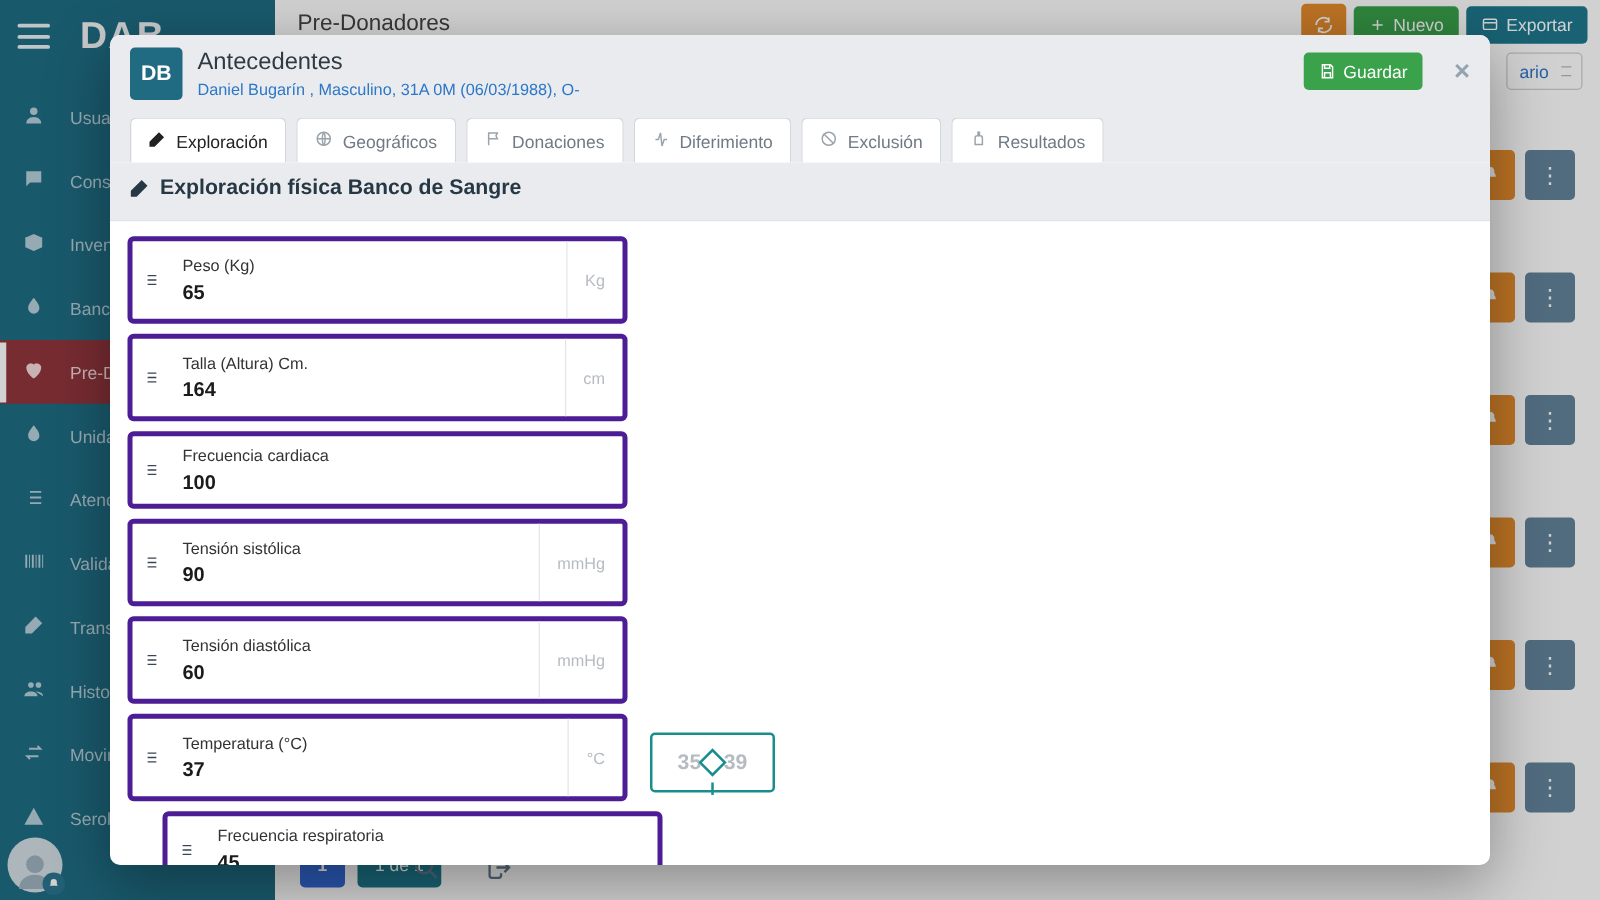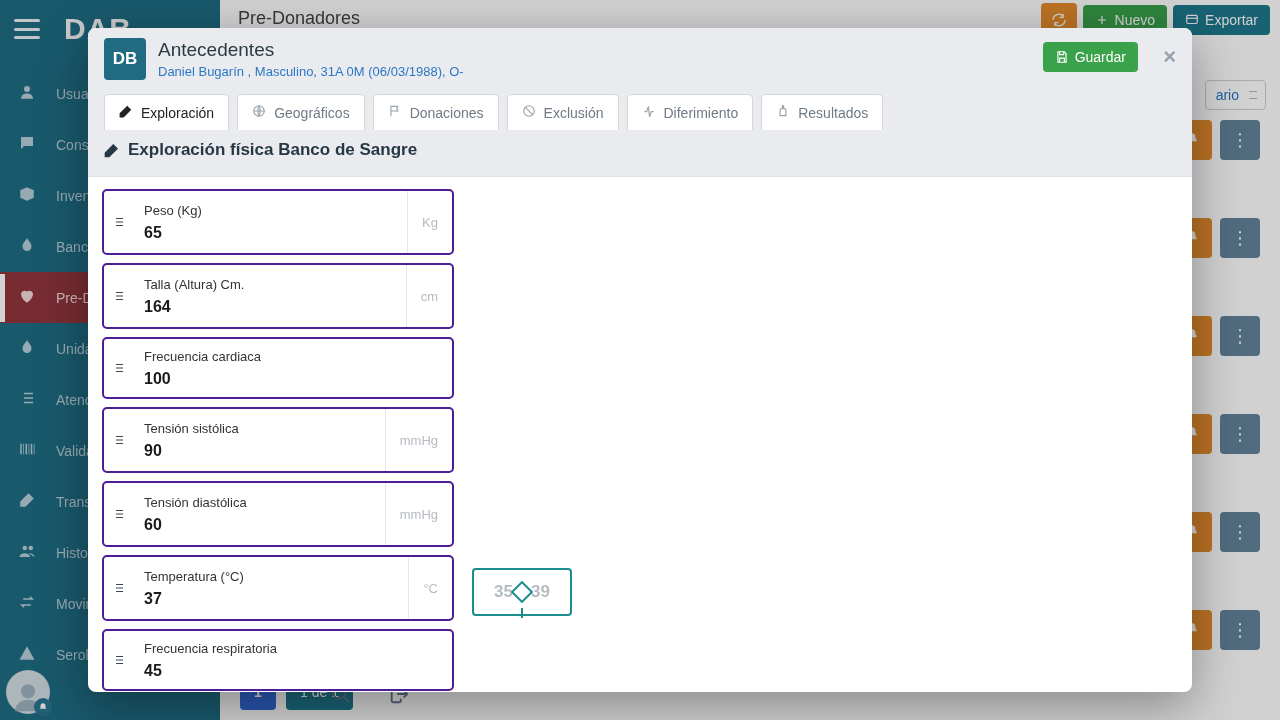--- a/index.html
+++ b/index.html
@@ -7,21 +7,21 @@
 .viewport{width:1280px;height:720px;position:relative;}
 
 
 .bg-content{position:absolute;left:220px;top:0;right:0;height:720px;background:#fff;}
 .bg-header{height:35px;background:#fff;border-bottom:1px solid transparent;padding:8px 18px;font-size:18px;color:#444;}
 .bg-toolbar{position:absolute;top:3px;right:10px;display:flex;gap:6px;align-items:center;}
 .btn{border:none;border-radius:4px;padding:7px 12px;font-size:14px;display:flex;align-items:center;gap:6px;color:#fff;cursor:pointer;}
 .btn-orange{background:#e58b2c;width:36px;height:34px;justify-content:center;padding:0;}
 .btn-green{background:#3aa24b;}
 .btn-teal{background:#1e788d;}
-.bg-filterbar{position:absolute;top:42px;right:14px;margin-top:38px;}
+.bg-filterbar{position:absolute;top:42px;right:14px;}
 .select-look{border:1px solid #ccd0d6;border-radius:4px;padding:6px 26px 6px 10px;color:#2c77c7;font-size:14px;background:#fff;position:relative;}
 .select-look::after{content:"";position:absolute;right:8px;top:50%;width:8px;height:14px;transform:translateY(-50%);background:linear-gradient(#888,#888) center 3px/8px 1px no-repeat,linear-gradient(#888,#888) center 10px/8px 1px no-repeat;opacity:.6;}
 
 .bg-rows{position:absolute;top:120px;left:20px;right:20px;}
 .bg-row{height:78px;margin-bottom:20px;display:flex;justify-content:flex-end;gap:8px;align-items:flex-start;}
 .sqbtn{width:40px;height:40px;border-radius:4px;display:flex;align-items:center;justify-content:center;color:#fff;font-size:18px;}
 .sq-orange{background:#e58b2c;}
 .sq-slate{background:#63839b;}
 .bg-pager{position:absolute;left:20px;bottom:10px;display:flex;gap:10px;}
 .pagebtn{min-width:36px;height:36px;border-radius:4px;background:#3369d6;color:#fff;display:flex;align-items:center;justify-content:center;font-weight:600;}
@@ -57,21 +57,21 @@
 
 .tabs{display:flex;gap:8px;margin-top:14px;}
 .tab{background:#fff;border:1px solid #d3d7dc;border-bottom:none;border-radius:5px 5px 0 0;padding:9px 14px;font-size:14px;display:flex;align-items:center;gap:8px;color:#6f7a85;cursor:pointer;}
 .tab.active{background:#fff;color:#222;border-color:#d3d7dc;}
 .tab svg{width:14px;height:14px;}
 
 .m-subhead{background:#e9ebee;padding:10px 16px 16px 16px;font-size:17px;color:#273845;display:flex;align-items:center;gap:8px;font-weight:600;}
 .m-subhead svg{width:16px;height:16px;}
 
 .m-body{flex:1;overflow-y:auto;padding:12px 14px 24px 14px;border-top:1px solid #dfe2e6;}
-.formrow{width:352px;background:#fff;border:2px solid #4c1d95;border-radius:5px;margin-bottom:8px;display:flex;align-items:center;min-height:62px;position:relative;}
+.formrow{width:400px;background:#fff;border:4px solid #4c1d95;border-radius:5px;margin-bottom:8px;display:flex;align-items:center;min-height:62px;position:relative;}
 .fr-icon{width:30px;display:flex;align-items:center;justify-content:center;color:#3b4553;border-right:none;}
 .fr-main{flex:1;padding:6px 10px;}
 .fr-label{font-size:13px;color:#333;}
 .fr-val{font-size:16px;color:#1b1b1b;margin-top:6px;font-weight:700;}
 .fr-unit{padding:0 14px;color:#b6bbc2;font-size:13px;border-left:1px solid #e3e6ea;height:100%;display:flex;align-items:center;min-height:62px;}
 .fr-range{margin-left:18px;border:2px solid #1a8d8d;border-radius:4px;height:48px;width:100px;position:relative;display:flex;align-items:center;justify-content:center;color:#b6bbc2;gap:18px;font-size:17px;font-weight:600;}
 .diamond{width:16px;height:16px;border:2px solid #1a8d8d;transform:rotate(45deg);position:absolute;left:50%;margin-left:-8px;background:#fff;}
 .tick{position:absolute;left:50%;margin-left:-1px;bottom:-4px;width:2px;height:10px;background:#1a8d8d;}
 
 
@@ -316,30 +316,30 @@
             <span>Geográficos</span>
           </div>
           <div class="tab">
             <span><svg viewBox="0 0 24 24" fill="none" stroke="#9aa2ab" stroke-width="2">
                 <path d="M5 3v18M5 4h12l-2 4 2 4H5"></path>
               </svg></span>
             <span>Donaciones</span>
           </div>
           <div class="tab">
             <span><svg viewBox="0 0 24 24" fill="none" stroke="#9aa2ab" stroke-width="2">
+                <path d="M4 13h4l3-9 2 18 3-9h4"></path>
+              </svg></span>
+            <span>Diferimiento</span>
+          </div>
+          <div class="tab">
+            <span><svg viewBox="0 0 24 24" fill="none" stroke="#9aa2ab" stroke-width="2">
                 <circle cx="12" cy="12" r="9"></circle>
                 <path d="M5 5l14 14"></path>
               </svg></span>
             <span>Exclusión</span>
-          </div>
-          <div class="tab">
-            <span><svg viewBox="0 0 24 24" fill="none" stroke="#9aa2ab" stroke-width="2">
-                <path d="M4 13h4l3-9 2 18 3-9h4"></path>
-              </svg></span>
-            <span>Diferimiento</span>
           </div>
           <div class="tab">
             <span><svg viewBox="0 0 24 24" fill="none" stroke="#9aa2ab" stroke-width="2">
                 <path d="M7 11v9h10v-9a3 3 0 0 0-3-3h-1V3h-2v5H10a3 3 0 0 0-3 3z"></path>
               </svg></span>
             <span>Resultados</span>
           </div>
         </div>
   </div>
   <div class="m-subhead">
@@ -431,21 +431,21 @@
             </div>
             <div class="fr-unit">°C</div>
           </div>
           <div class="fr-range">
             <span>35</span>
             <span class="diamond"></span>
             <span class="tick"></span>
             <span>39</span>
           </div>
         </div>
-        <div style="display: flex; align-items: flex-end;">
+        <div style="display: flex; align-items: flex-end; margin-left: 28px;">
           <div class="formrow">
             <div class="fr-icon">
               <svg viewBox="0 0 24 24" width="14" height="14" fill="none" stroke="#3b4553" stroke-width="2">
                 <path d="M7 6h12M7 12h12M7 18h12M4 6h0M4 12h0M4 18h0"></path>
               </svg>
             </div>
             <div class="fr-main">
               <div class="fr-label">Frecuencia respiratoria</div>
               <div class="fr-val">45</div>
             </div>

